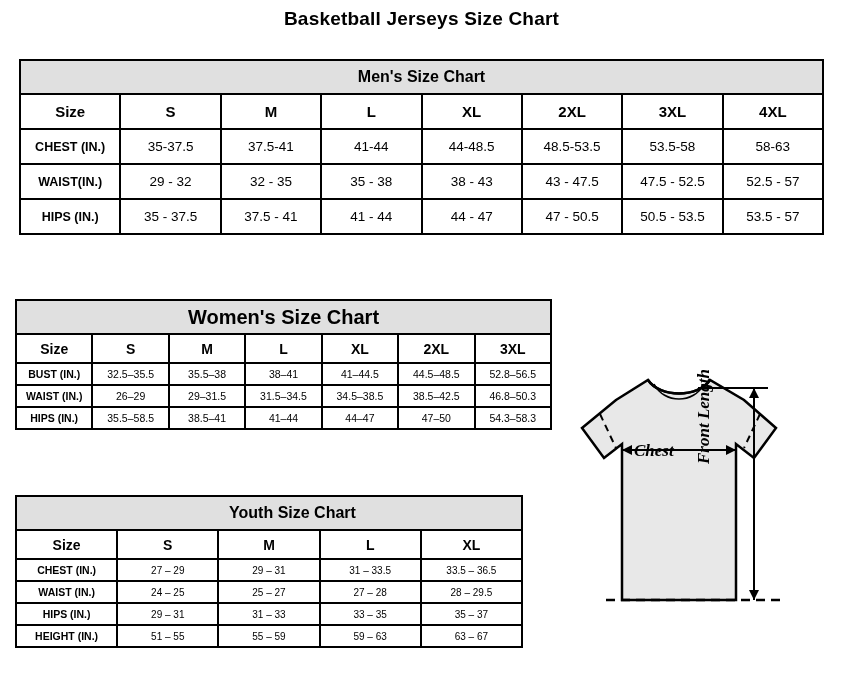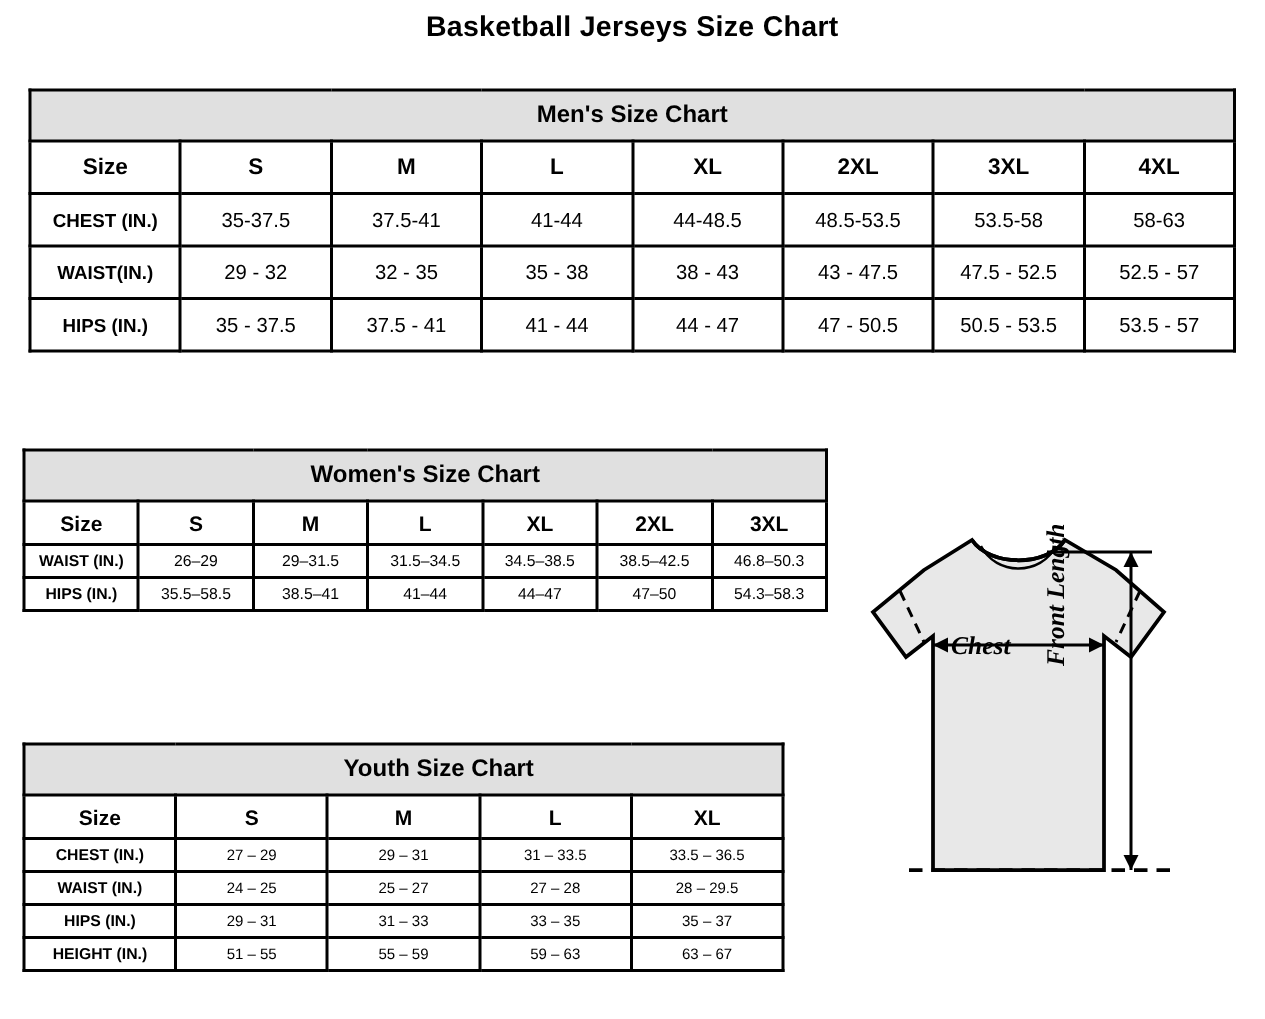--- a/index.html
+++ b/index.html
@@ -49,40 +49,40 @@
   #mens-table th, #mens-table td { height: 35px; font-size: 13.5px; text-align: center; }
   #mens-table .col-head { font-size: 15px; }
   #mens-table .row-label { font-size: 12.5px; }
 
   
   #womens-table {
     position: absolute;
     left: 15px; top: 299px;
     width: 537px;
   }
-  #womens-table .chart-head { font-size: 16px; height: 34px; }
+  #womens-table .chart-head { font-size: 20px; height: 34px; }
   #womens-table .col-head { font-size: 14px; height: 29px; }
   #womens-table td { height: 22px; font-size: 10.5px; }
   #womens-table .row-label { font-size: 10.5px; }
 
   
   #youth-table {
     position: absolute;
     left: 15px; top: 495px;
     width: 508px;
   }
   #youth-table .chart-head { font-size: 16px; height: 34px; padding-left: 48px; }
   #youth-table .col-head { font-size: 14px; height: 29px; }
   #youth-table td { height: 22px; font-size: 10px; }
   #youth-table .row-label { font-size: 10.5px; }
 
   
   #shirt-diagram {
     position: absolute;
-    left: 548px; top: 344px;
+    left: 548px; top: 364px;
     width: 285px; height: 310px; text-align: right;
   }
   .shirt-label {
     position: absolute;
     font-family: "Liberation Serif", serif;
     font-style: italic;
     font-weight: bold;
     font-size: 17px;
     color: #000;
   }
@@ -155,20 +155,29 @@
         <th class="chart-head" colspan="7">Women's Size Chart</th>
       </tr>
       <tr>
         <th class="col-head" style="width:85px">Size</th>
         <th class="col-head" style="width:72px">S</th>
         <th class="col-head" style="width:72px">M</th>
         <th class="col-head" style="width:72px">L</th>
         <th class="col-head" style="width:80px">XL</th>
         <th class="col-head" style="width:78px">2XL</th>
         <th class="col-head">3XL</th>
+      </tr>
+      <tr>
+        <td class="row-label">BUST (IN.)</td>
+        <td>32.5–35.5</td>
+        <td>35.5–38</td>
+        <td>38–41</td>
+        <td>41–44.5</td>
+        <td>44.5–48.5</td>
+        <td>52.8–56.5</td>
       </tr>
       <tr>
         <td class="row-label">WAIST (IN.)</td>
         <td>26–29</td>
         <td>29–31.5</td>
         <td>31.5–34.5</td>
         <td>34.5–38.5</td>
         <td>38.5–42.5</td>
         <td>46.8–50.3</td>
       </tr>

